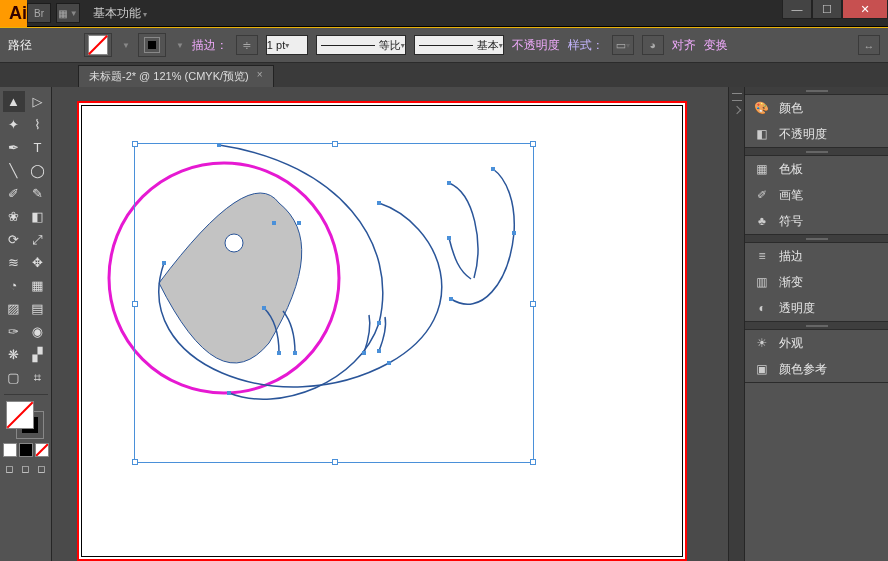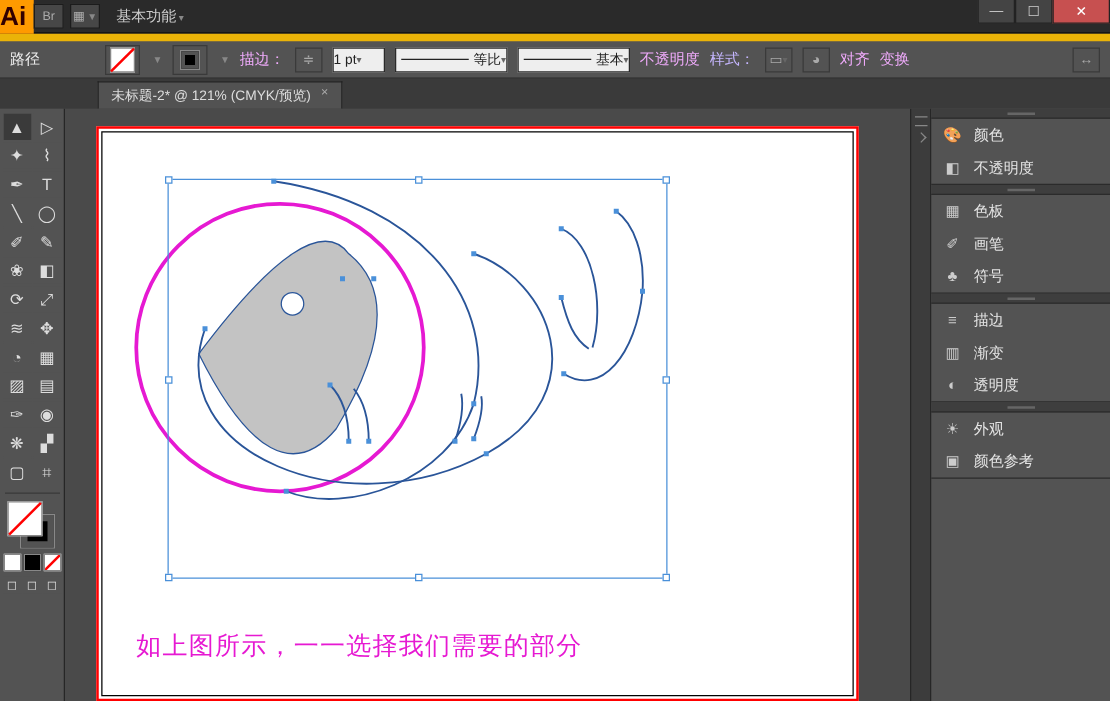--- a/index.html
+++ b/index.html
@@ -1,28 +1,28 @@
 <!DOCTYPE html>
 <html><head>
 <meta charset="utf-8">
 <style>
 * { margin:0; padding:0; box-sizing:border-box; font-family:"Microsoft YaHei",sans-serif; -webkit-user-select:none; user-select:none; }
 body { background:#4a4a4a; width:888px; height:561px; overflow:hidden; position:relative; }
 .titlebar { height:27px; background:#2a2a2a; display:flex; align-items:center; border-bottom:1px solid #000; }
-.logo { width:27px; height:27px; background:#ff9a00; color:#330000; font-weight:bold; font-size:21px; line-height:27px; text-align:left; }
+.logo { width:27px; height:27px; background:#ff9a00; color:#330000; font-weight:bold; font-size:18px; line-height:27px; text-align:right; }
 .menu { display:flex; align-items:center; flex:1; padding-left:6px; gap:4px; }
 .menu-item { color:#ccc; font-size:12px; padding:2px 6px; cursor:pointer; }
 .title-right { display:flex; align-items:center; gap:5px; padding-right:4px; }
 .tr-box { width:24px; height:20px; background:#474747; border:1px solid #1c1c1c; display:flex; align-items:center; justify-content:center; font-size:10px; color:#aaa; }
 .tr-label { color:#ccc; font-size:12px; padding:0 8px; }
 .tr-chev { color:#888; font-size:8px; margin-left:2px; }
 .winbtns { position:absolute; top:-1px; right:0; display:flex; }
 .winbtn { width:30px; height:20px; background:#444; border:1px solid #222; display:flex; align-items:center; justify-content:center; color:#ccc; font-size:11px; cursor:pointer; }
 .winbtn.close { width:46px; background:#c75050; color:#fff; }
-.ctrlbar { height:36px; background:#535353; border-top:6px solid #eab308; border-bottom:1px solid #2b2b2b; display:flex; align-items:center; padding:0 8px; gap:8px; }
+.ctrlbar { height:36px; background:#535353; border-top:1px solid #eab308; border-bottom:1px solid #2b2b2b; display:flex; align-items:center; padding:0 8px; gap:8px; }
 .ctrl-label { color:#eee; font-size:12px; }
 .ctrl-icon { width:28px; height:24px; background:#535353; border:1px solid #3a3a3a; display:flex; align-items:center; justify-content:center; }
 .nofill { width:20px; height:20px; background:#fff; position:relative; border:1px solid #888; }
 .nofill::after { content:""; position:absolute; width:26px; height:2px; background:red; transform:rotate(-45deg); top:8px; left:-4px; }
 .black-sq { width:14px; height:14px; background:#000; box-shadow: inset 0 0 0 3px #535353, 0 0 0 1px #888; }
 .ctrl-text { color:#f0abfc; font-size:12px; }
 .ctrl-input { background:#eee; border:1px solid #2a2a2a; height:20px; font-size:11px; padding:0 0; color:#222; display:flex; align-items:center; }
 .ctrl-wide { width:90px; justify-content:space-between; }
 .chev { font-size:8px; color:#666; }
 .dim { color:#c4b5fd; font-size:12px; }
@@ -217,21 +217,20 @@
         <div class="handle" style="left:-3px;top:-3px"></div>
         <div class="handle" style="left:197px;top:-3px"></div>
         <div class="handle" style="right:-3px;top:-3px"></div>
         <div class="handle" style="left:-3px;top:157px"></div>
         <div class="handle" style="right:-3px;top:157px"></div>
         <div class="handle" style="left:-3px;bottom:-3px"></div>
         <div class="handle" style="left:197px;bottom:-3px"></div>
         <div class="handle" style="right:-3px;bottom:-3px"></div>
       </div>
 
-      <div class="caption">如上图所示，一一选择我们需要的部分</div>
     </div>
     <div class="transition-bar">
       <div class="trb"></div>
         <div class="trb"></div>
         <div class="trb2"></div>
     </div>
   </div>
 
   <div class="right-panels">
     <div class="panel-sect">

